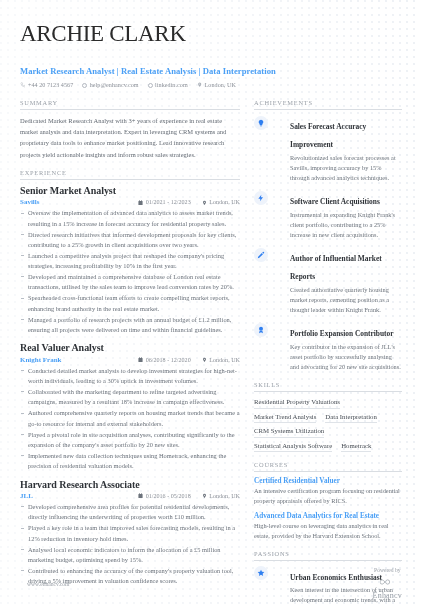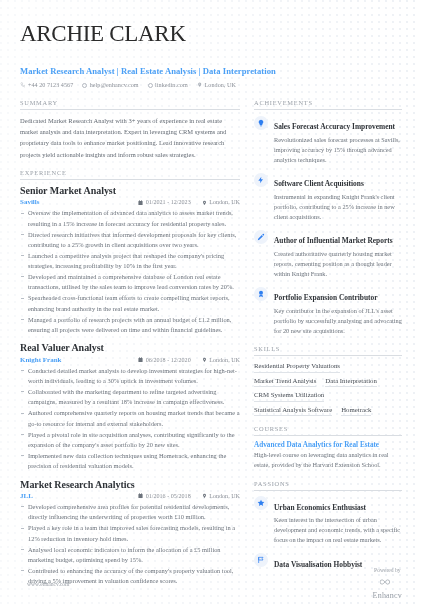--- a/index.html
+++ b/index.html
@@ -78,21 +78,21 @@
   ul.bullets li {
     position: relative; padding-left: 8px;
     font-size: 6.4px; line-height: 1.62; color: #6b727b; margin-bottom: 0.5px;
   }
   ul.bullets li::before {
     content: ""; position: absolute; left: 1px; top: 4.4px;
     width: 2.6px; height: 0.7px; background: #b8bec6;
   }
 
   
-  .ach { display: flex; gap: 6px; margin-bottom: 7px; }
+  .ach { display: flex; gap: 22px; margin-bottom: 7px; }
   .ach-ico {
     flex: 0 0 auto; width: 14px; height: 14px; border-radius: 50%;
     background: #eef3fb; display: flex; align-items: center; justify-content: center;
     margin-top: 0.5px;
   }
   .ach-ico svg { width: 8px; height: 8px; fill: #2f7ff0; }
   .ach-body { flex: 1 1 auto; }
   .ach-title { font-size: 7.4px; font-weight: 700; color: #2f3338; line-height: 1.25; }
   .ach-desc { font-size: 6.3px; line-height: 1.62; color: #6b727b; margin-top: 1.5px; }
 
@@ -219,21 +219,21 @@
             <ul class="bullets">
               <li>Conducted detailed market analysis to develop investment strategies for high-net-worth individuals, leading to a 30% uptick in investment volumes.</li>
               <li>Collaborated with the marketing department to refine targeted advertising campaigns, measured by a resultant 18% increase in campaign effectiveness.</li>
               <li>Authored comprehensive quarterly reports on housing market trends that became a go-to resource for internal and external stakeholders.</li>
               <li>Played a pivotal role in site acquisition analyses, contributing significantly to the expansion of the company's asset portfolio by 20 new sites.</li>
               <li>Implemented new data collection techniques using Hometrack, enhancing the precision of residential valuation models.</li>
             </ul>
           </div>
 
           <div class="job">
-            <div class="job-title">Market Research Analytics</div>
+            <div class="job-title">Harvard Research Associate</div>
             <div class="job-meta">
               <span class="company">JLL</span>
               <span class="meta-right">
                 <span class="meta-item">
                   <svg class="cal" viewBox="0 0 24 26">
                       <rect x="2" y="4" width="20" height="20" rx="2"></rect>
                       <rect x="5" y="0" width="3" height="5" rx="1"></rect>
                       <rect x="16" y="0" width="3" height="5" rx="1"></rect>
                     </svg>
                   <span>01/2016 - 05/2018</span>
@@ -319,20 +319,24 @@
             <span class="skill">Market Trend Analysis</span>
             <span class="skill">Data Interpretation</span>
             <span class="skill">CRM Systems Utilization</span>
             <span class="skill">Statistical Analysis Software</span>
             <span class="skill">Hometrack</span>
           </div>
         </div>
 
         <div class="sec">
           <div class="sec-title">COURSES</div>
+          <div class="course">
+            <div class="course-title">Certified Residential Valuer</div>
+            <div class="course-desc">An intensive certification program focusing on residential property appraisals offered by RICS.</div>
+          </div>
           <div class="course">
             <div class="course-title">Advanced Data Analytics for Real Estate</div>
             <div class="course-desc">High-level course on leveraging data analytics in real estate, provided by the Harvard Extension School.</div>
           </div>
         </div>
 
         <div class="sec">
           <div class="sec-title">PASSIONS</div>
 
           <div class="ach">

